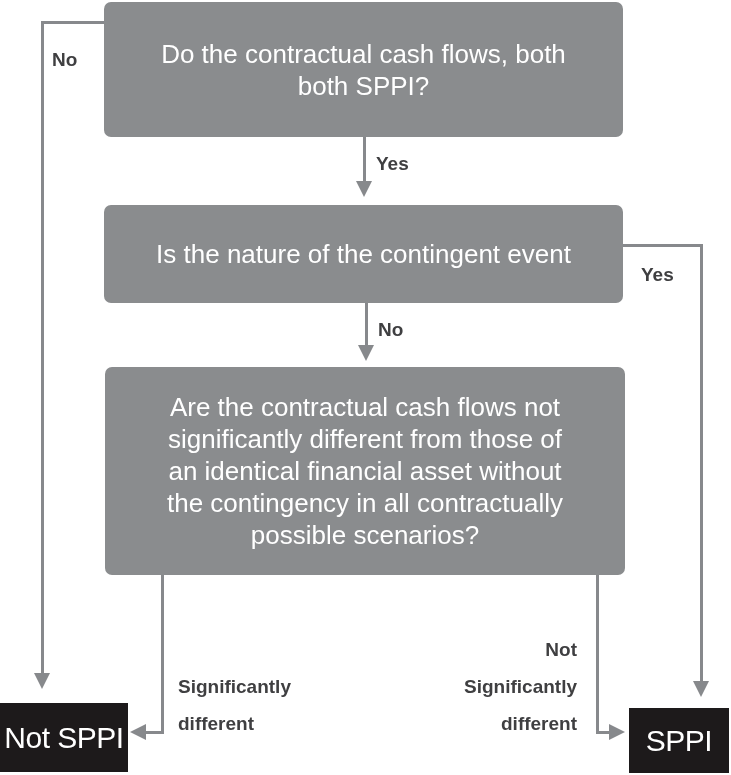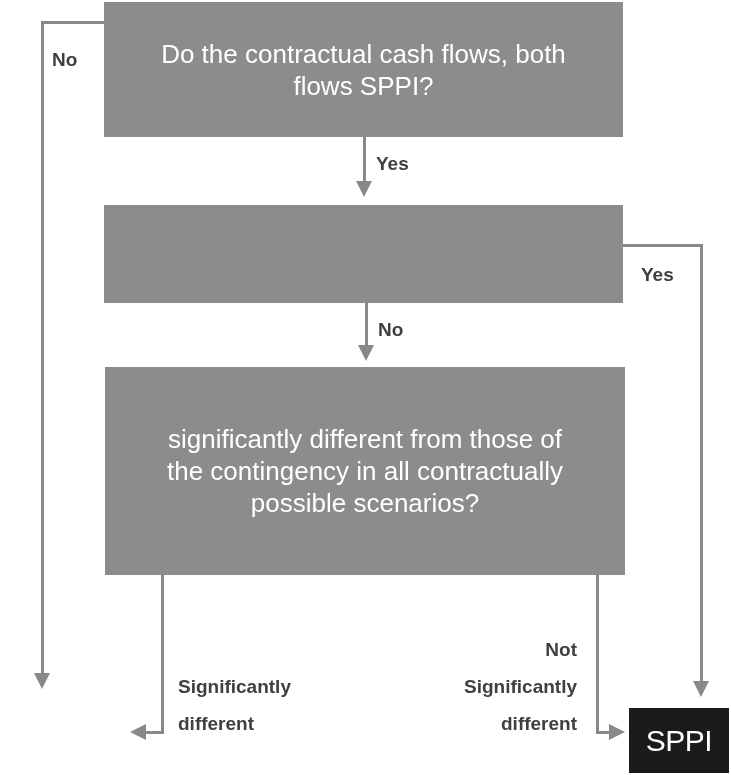--- a/index.html
+++ b/index.html
@@ -26,20 +26,21 @@
     background:var(--box-gray);
     color:var(--box-text);
     display:flex;
     flex-direction:column;
     align-items:center;
     justify-content:center;
     text-align:center;
     font-size:26px;
     line-height:32px;
     box-sizing:border-box;
+    border-radius:7px;
   }
   .qline{white-space:nowrap;}
   
   .bbox{
     position:absolute;
     background:var(--box-black);
     color:var(--box-text);
     display:flex;
     align-items:center;
     justify-content:center;
@@ -99,32 +100,38 @@
   <div class="ln" style="left:161px;top:575px;width:3px;height:159px;"></div>
   <div class="ln" style="left:146px;top:731px;width:18px;height:3px;"></div>
   <div class="arr arr-left" style="left:130px;top:724px;"></div>
 
   <div class="ln" style="left:596px;top:575px;width:3px;height:159px;"></div>
   <div class="ln" style="left:597px;top:731px;width:13px;height:3px;"></div>
   <div class="arr arr-right" style="left:609px;top:724px;"></div>
 
   <div class="qbox" style="left:104px;top:2px;width:519px;height:135px;">
     <div class="qline">Do the contractual cash flows, both</div>
-    <div class="qline">flows SPPI?</div>
+    <div class="qline">both SPPI?</div>
   </div>
 
   <div class="qbox" style="left:104px;top:205px;width:519px;height:98px;">
+    <div class="qline">Is the nature of the contingent event</div>
   </div>
 
   <div class="qbox" style="left:105px;top:367px;width:520px;height:208px;">
+    <div class="qline">Are the contractual cash flows not</div>
     <div class="qline">significantly different from those of</div>
+    <div class="qline">an identical financial asset without</div>
     <div class="qline">the contingency in all contractually</div>
     <div class="qline">possible scenarios?</div>
   </div>
 
+  <div class="bbox" style="left:0px;top:703px;width:128px;height:69px;">
+    <span>Not SPPI</span>
+  </div>
 
   <div class="bbox" style="left:629px;top:708px;width:100px;height:65px;">
     <span>SPPI</span>
   </div>
 
   <div class="elabel" style="left:52px;top:41px;">No</div>
 
   <div class="elabel" style="left:376px;top:145px;">Yes</div>
 
   <div class="elabel" style="left:378px;top:311px;">No</div>

